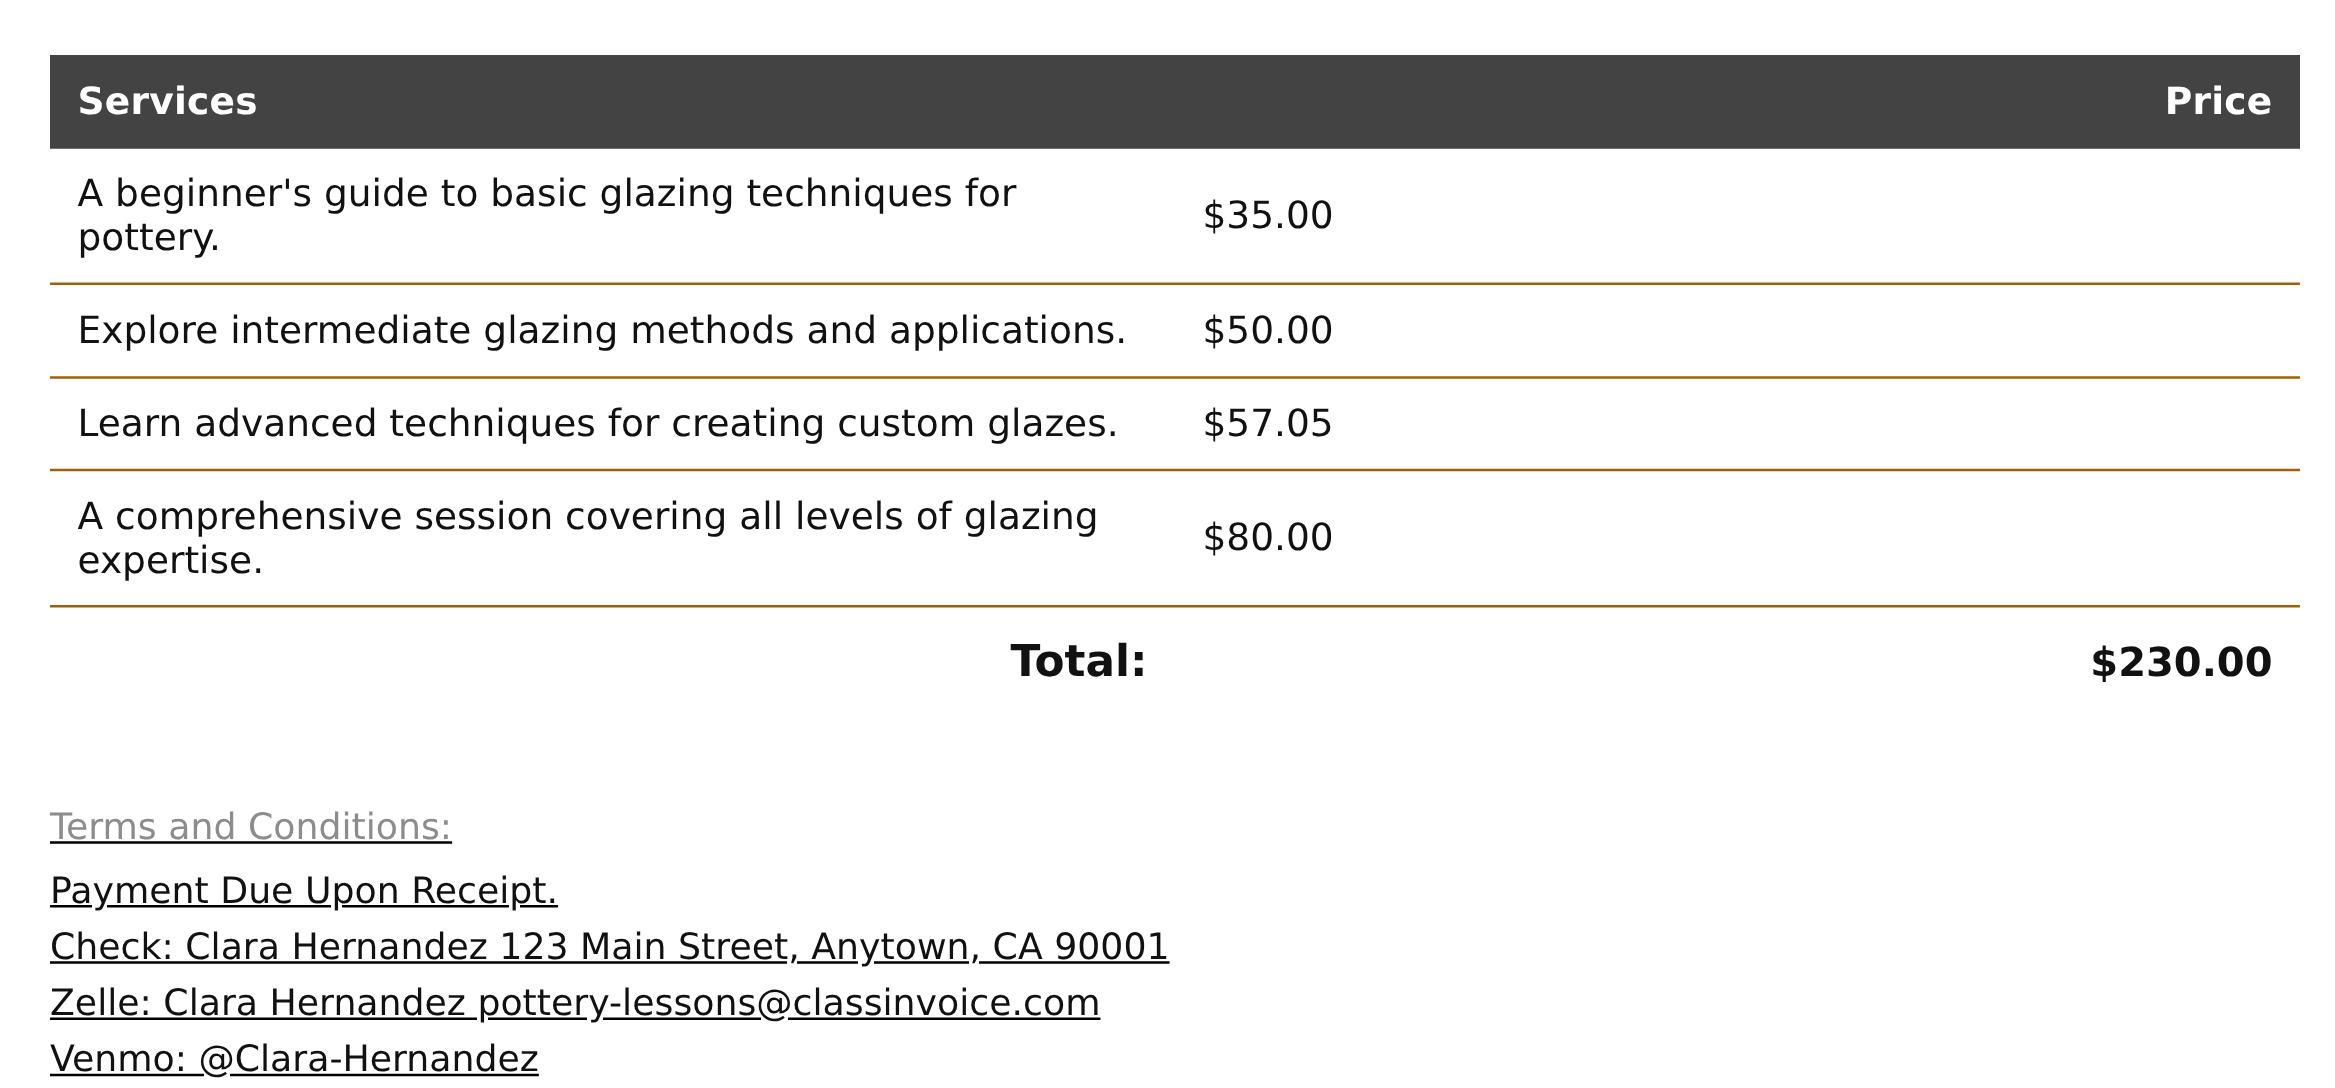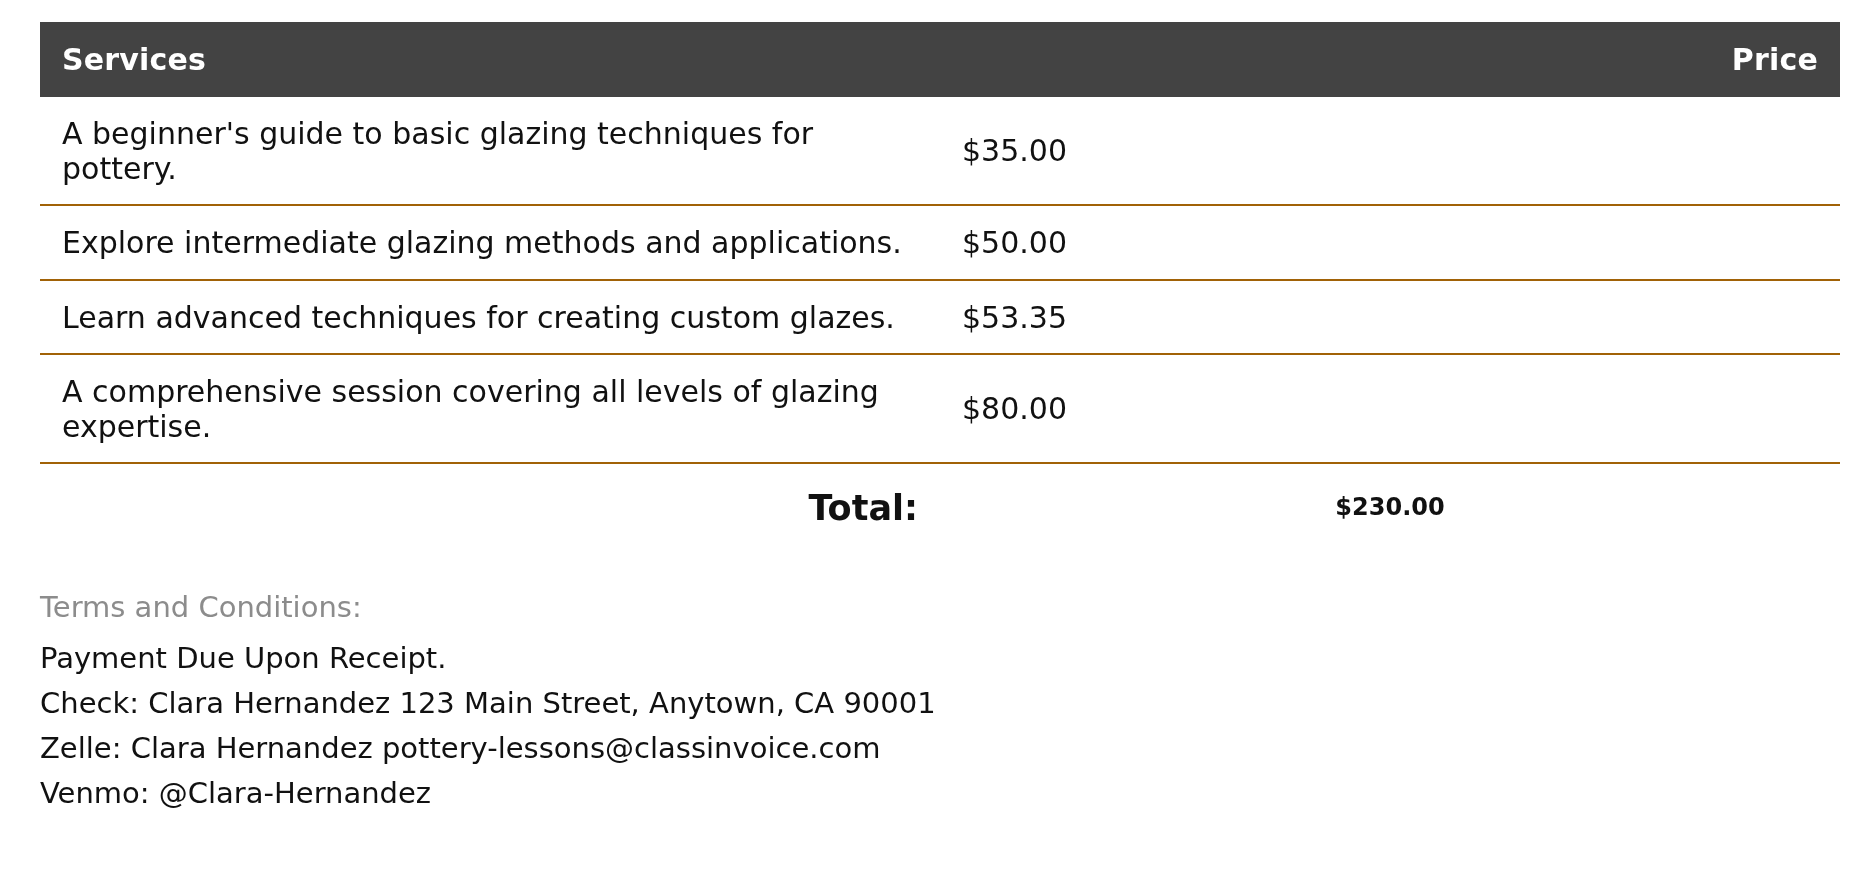--- a/index.html
+++ b/index.html
@@ -9,21 +9,21 @@
     width: 1868px;
     height: 870px;
     font-family: "DejaVu Sans", sans-serif;
   }
 
   .page {
     width: 1868px;
     height: 870px;
     position: relative;
     box-sizing: border-box;
-    padding: 22px 40px 0 40px;
+    padding: 44px 40px 0 40px;
   }
 
   .invoice-table {
     width: 1800px;
     border-collapse: collapse;
     table-layout: fixed;
   }
 
   .invoice-table thead th {
     background: #434343;
@@ -57,27 +57,28 @@
     font-weight: bold;
     padding-top: 24px;
   }
 
   .invoice-table tbody tr.total-row td.total-label {
     text-align: right;
     font-size: 35px;
   }
 
   .invoice-table tbody tr.total-row td.total-value {
-    text-align: center;
-    font-size: 24px;
+    text-align: right;
+    font-size: 32px;
   }
 
   .terms {
-    margin-top: 44px;
+    margin-top: 76px;
     padding-left: 0px;
+    text-decoration: underline;
   }
 
   .terms-title {
     font-size: 29px;
     color: #8c8c8c;
     margin-bottom: 12px;
   }
 
   .terms-line {
     font-size: 29px;
@@ -101,21 +102,21 @@
       <tr>
         <td class="service-col">A beginner's guide to basic glazing techniques for pottery.</td>
         <td class="price-col">$35.00</td>
       </tr>
       <tr>
         <td class="service-col">Explore intermediate glazing methods and applications.</td>
         <td class="price-col">$50.00</td>
       </tr>
       <tr>
         <td class="service-col">Learn advanced techniques for creating custom glazes.</td>
-        <td class="price-col">$53.35</td>
+        <td class="price-col">$57.05</td>
       </tr>
       <tr>
         <td class="service-col">A comprehensive session covering all levels of glazing expertise.</td>
         <td class="price-col">$80.00</td>
       </tr>
       <tr class="total-row">
         <td class="total-label">Total:</td>
         <td class="total-value">$230.00</td>
       </tr>
     </tbody>

